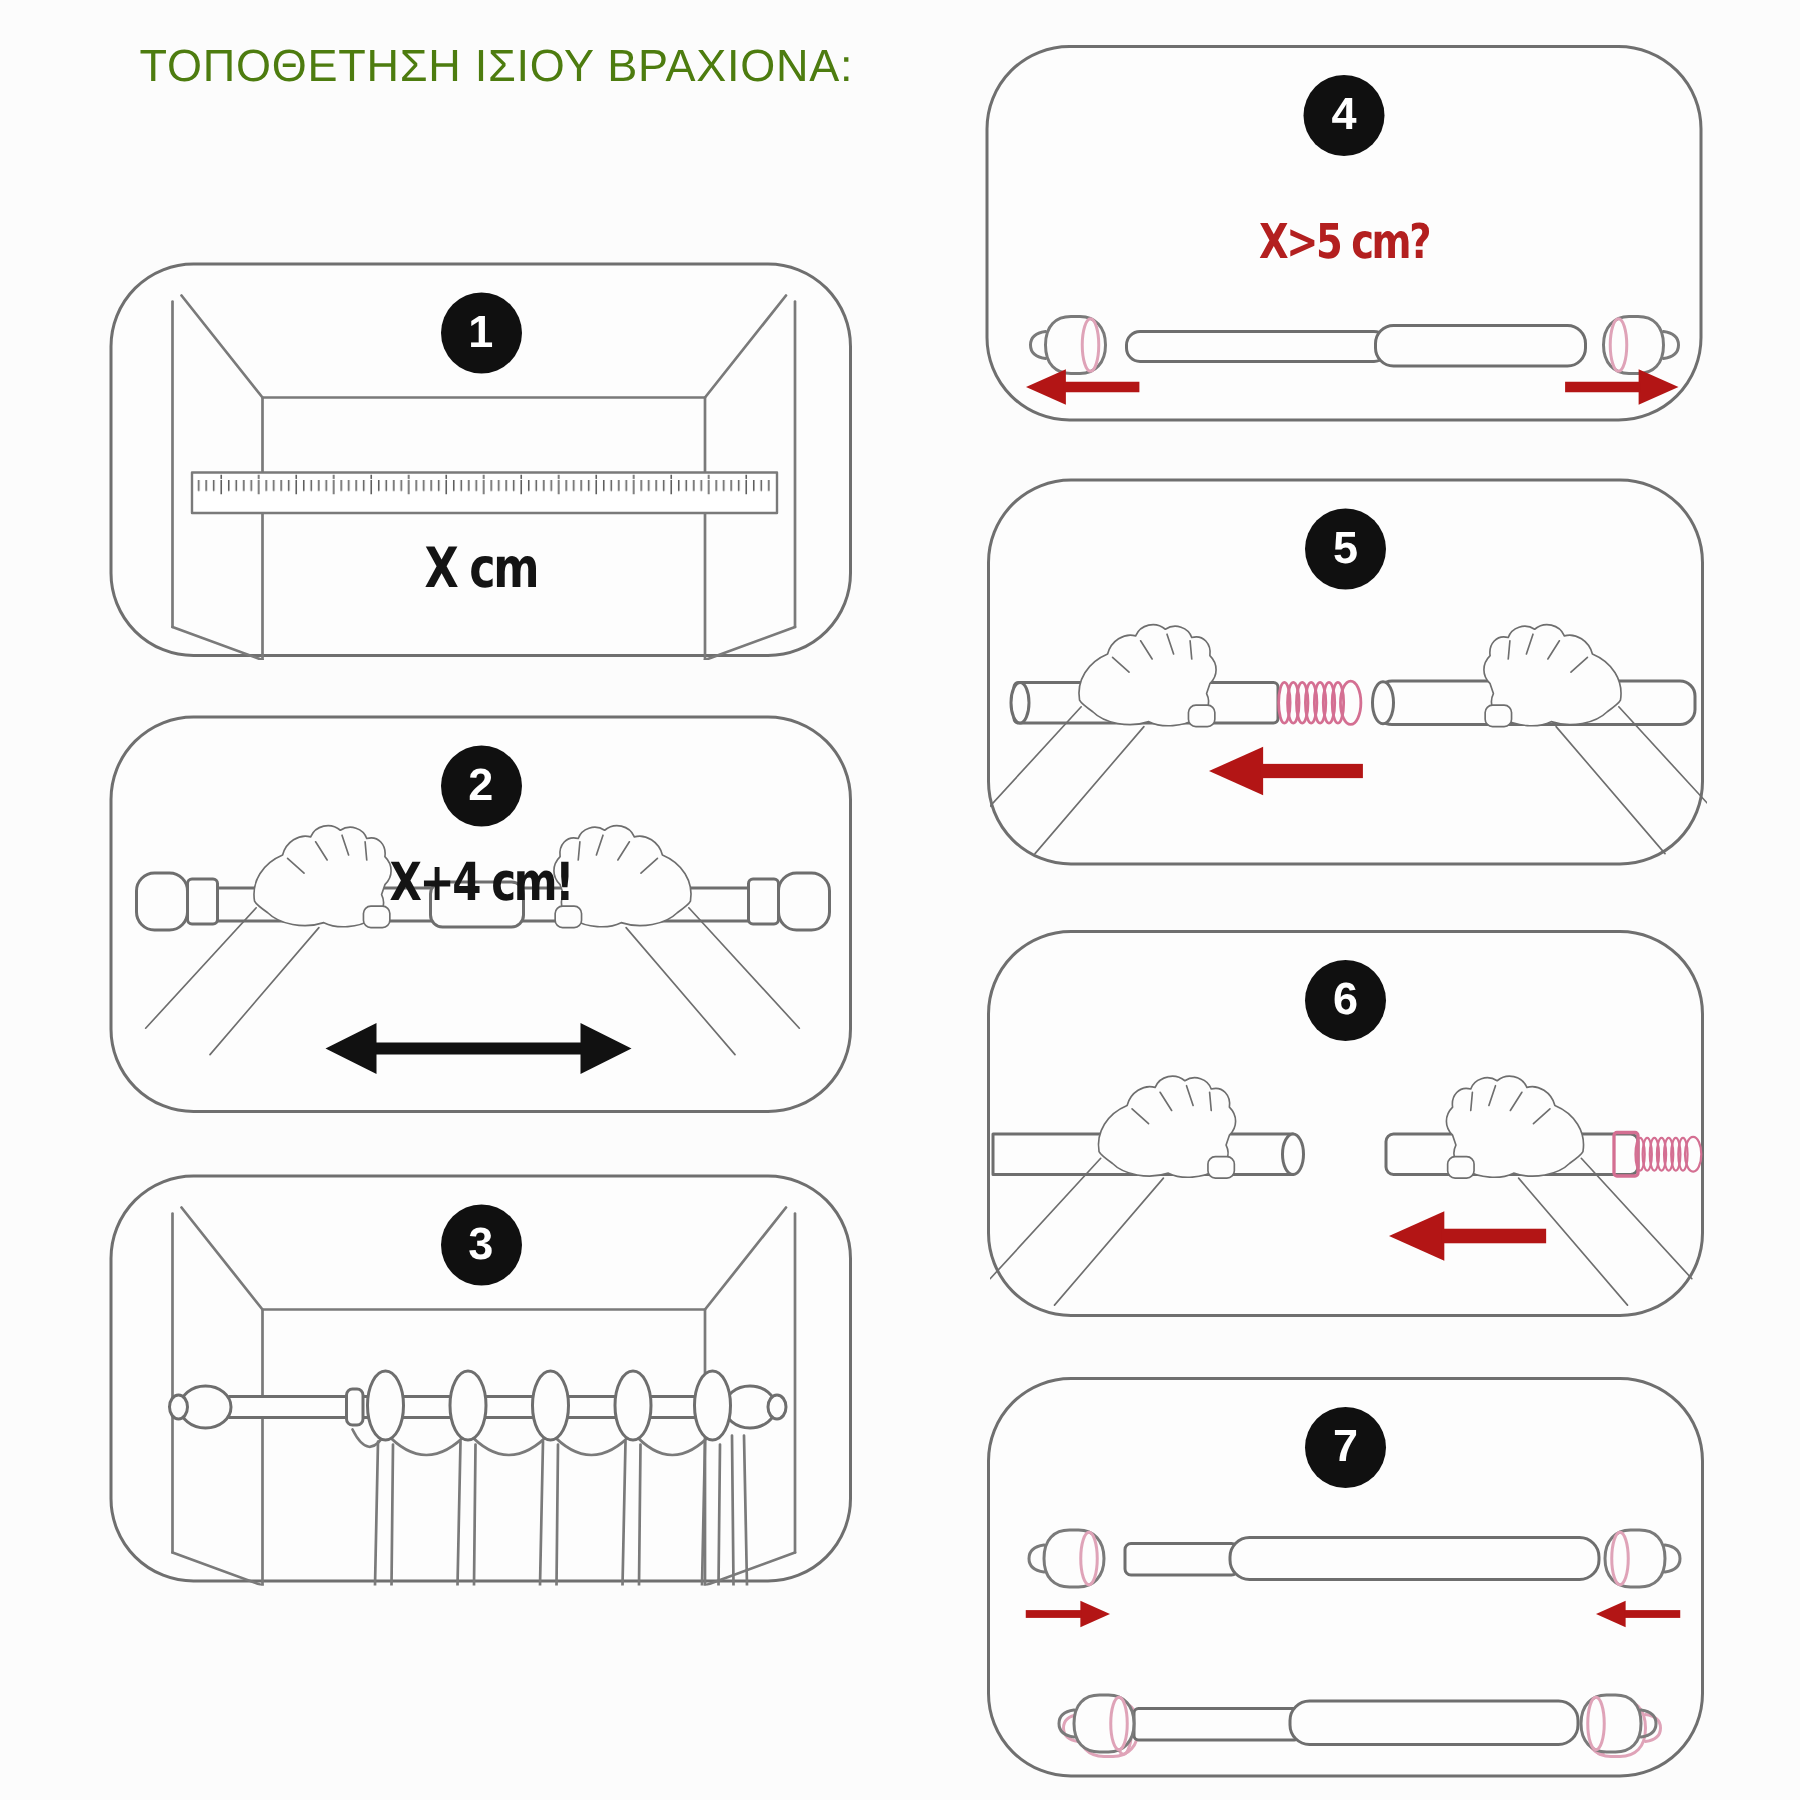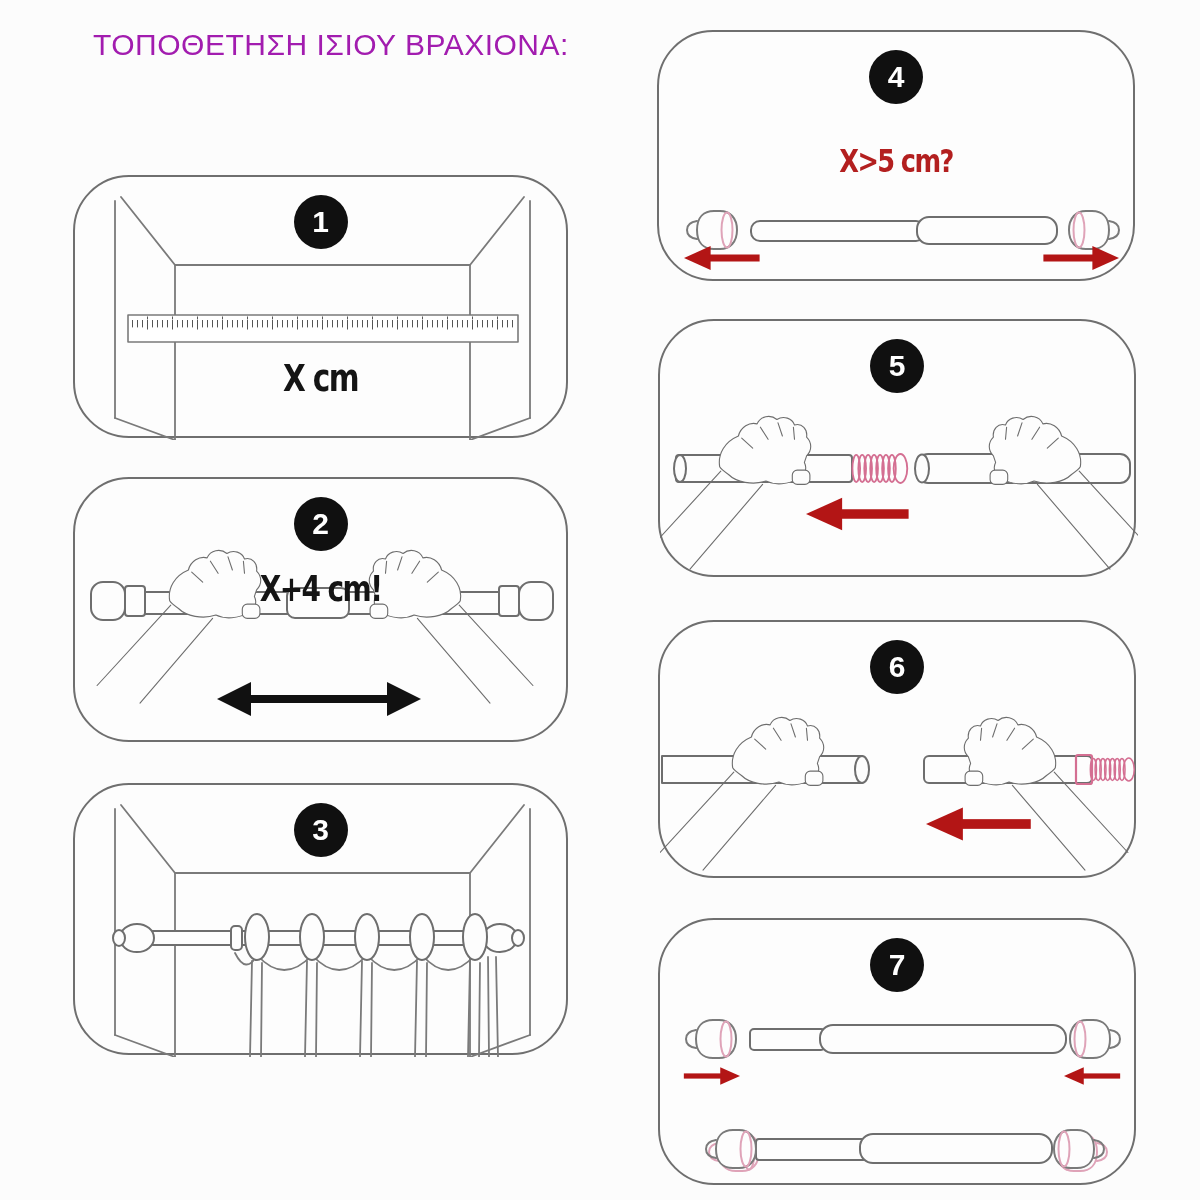--- a/index.html
+++ b/index.html
@@ -1,17 +1,17 @@
 <!DOCTYPE html>
 <html><head>
 <meta charset="utf-8">
 <style>
   html,body{margin:0;padding:0;}
   body{width:1200px;height:1200px;position:relative;background:#fcfcfc;font-family:"Liberation Sans",sans-serif;overflow:hidden;}
-  .page-title{position:absolute;left:93px;top:28px;font-size:30px;letter-spacing:.5px;color:#a21caf;font-weight:400;}
+  .page-title{position:absolute;left:93px;top:28px;font-size:30px;letter-spacing:.5px;color:#4d7c0f;font-weight:400;}
   .panel{position:absolute;background:#fdfdfd;border:2px solid #6f6f6f;border-radius:56px;box-sizing:border-box;}
   .panel svg{position:absolute;left:0;top:0;}
   .badge{position:absolute;top:18px;left:50%;transform:translateX(-50%);width:54px;height:54px;border-radius:50%;background:#101010;color:#ffffff;display:flex;align-items:center;justify-content:center;font-size:30px;font-weight:bold;z-index:3;}
   .step-label{position:absolute;left:0;width:100%;text-align:center;font-family:"DejaVu Sans",sans-serif;font-weight:bold;color:#141414;transform:scaleX(.8);letter-spacing:-2px;z-index:3;}
   .step-label.red{color:#b31f1f;}
   .lbl-1{top:180px;font-size:37px;}
   .lbl-2{top:90px;font-size:35px;}
   .lbl-4{top:110px;font-size:32px;}
   svg *{stroke-linecap:round;stroke-linejoin:round;}
   .ln{stroke:#7a7a7a;stroke-width:1.8;fill:none;}

